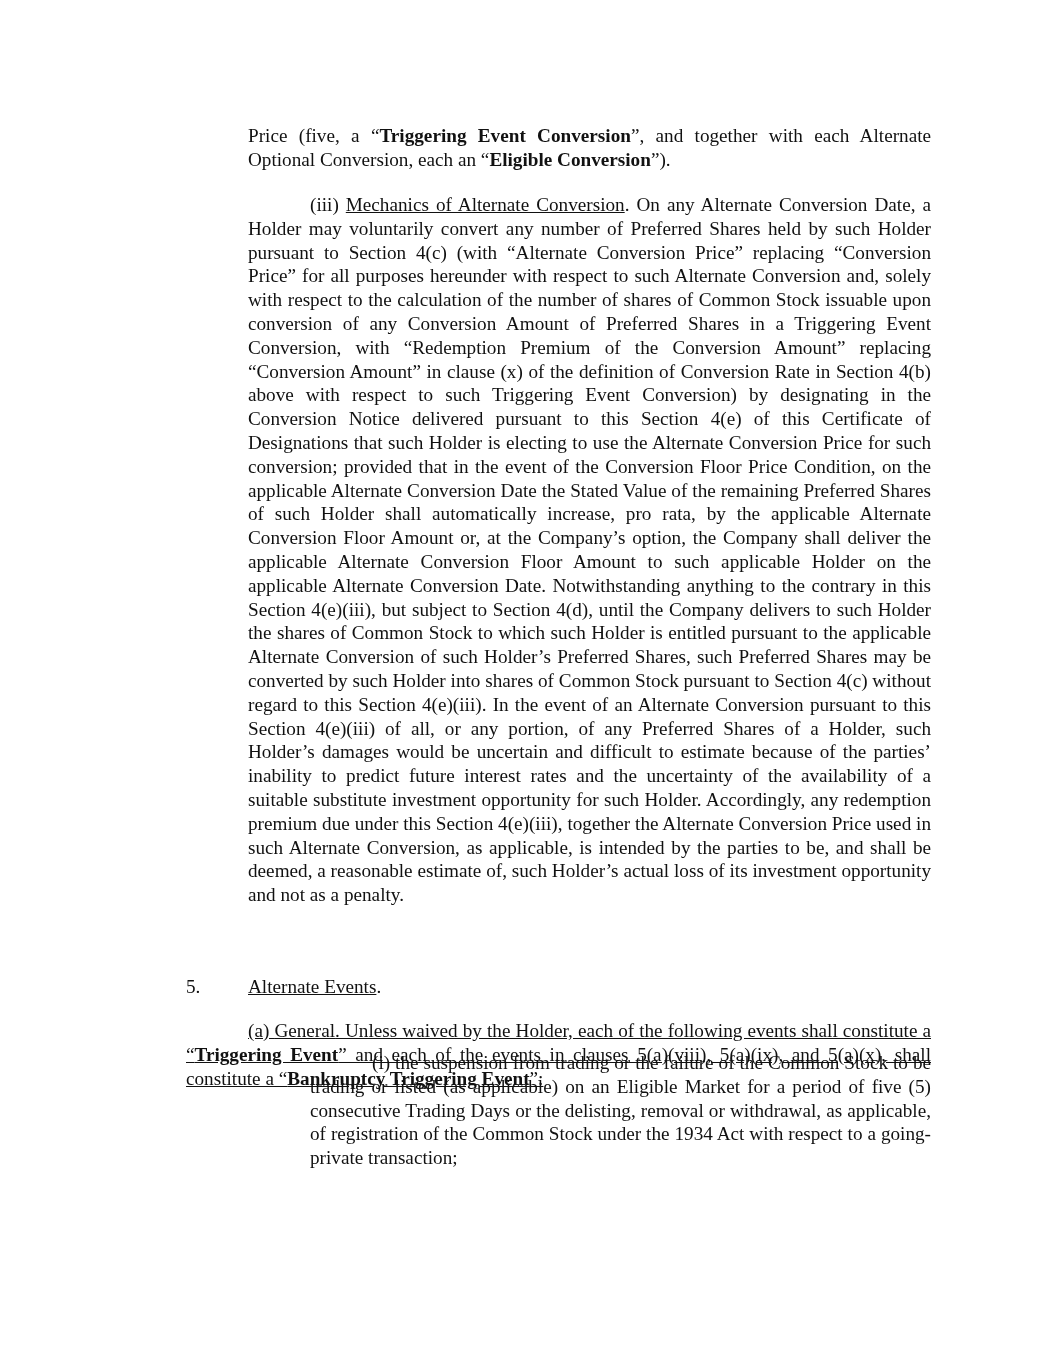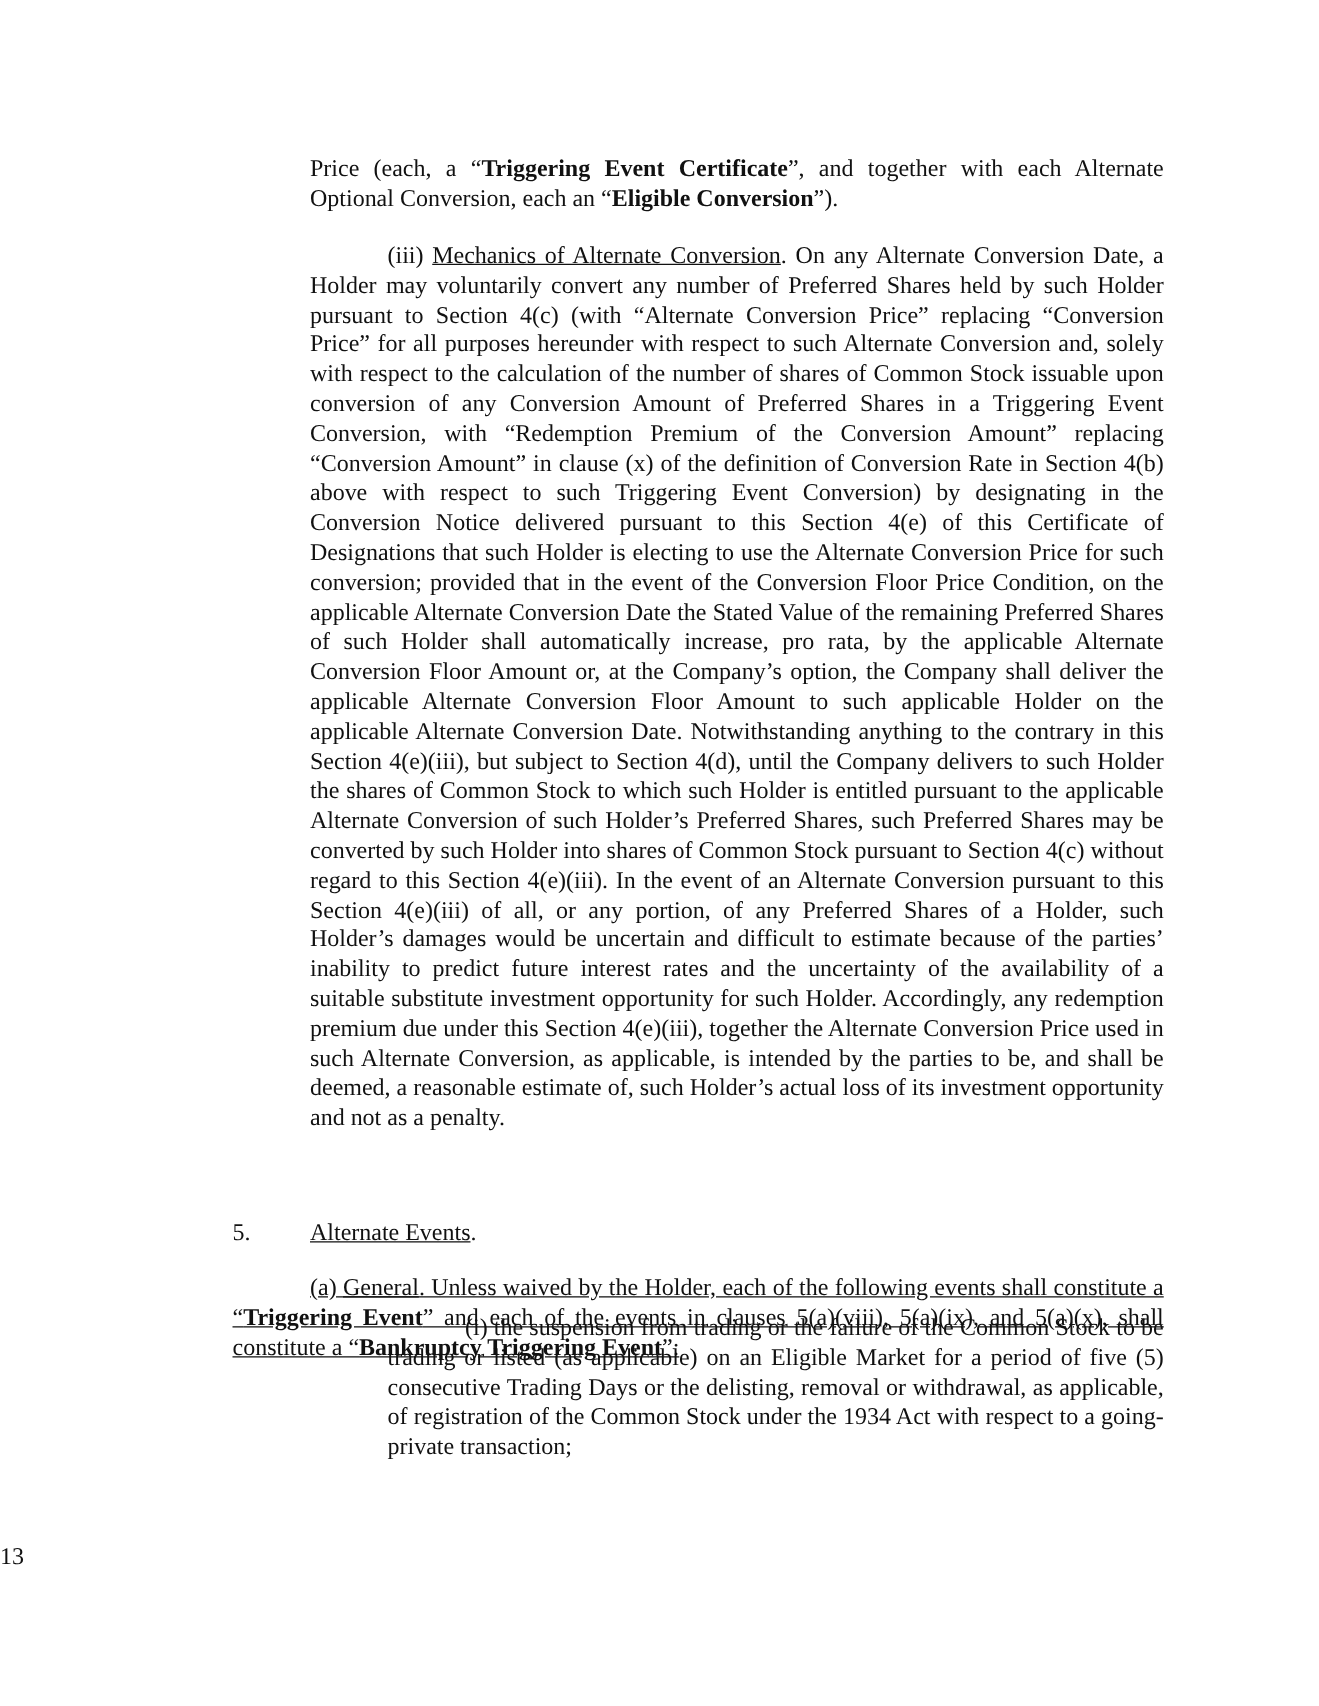--- a/index.html
+++ b/index.html
@@ -16,25 +16,24 @@
   #h5 .num { display: inline-block; width: 62px; }
   #p3 { left: 186px; top: 1019px; width: 745px; text-decoration: underline; }
   #p4 { left: 310px; top: 1051px; width: 621px; }
   #pg { left: 0; top: 1234px; width: 1055px; text-align: center; }
 </style>
 </head>
 <body>
 
 <div class="page">
 
-  <div class="blk" id="p1"><span>Price (each, a  “</span><span class="b">Triggering Event Certificate</span><span>”, and together with each Alternate Optional Conversion, each an “</span><span class="b">Eligible Conversion</span><span>”).</span></div>
+  <div class="blk" id="p1"><span>Price (five, a  “</span><span class="b">Triggering Event Conversion</span><span>”, and together with each Alternate Optional Conversion, each an “</span><span class="b">Eligible Conversion</span><span>”).</span></div>
 
   <div class="blk" id="p2"><span class="ind"></span><span>(iii) </span><span class="u">Mechanics of Alternate Conversion</span><span>.  On any Alternate Conversion Date, a Holder may voluntarily convert any number of Preferred Shares held by such Holder pursuant to Section 4(c) (with “Alternate Conversion Price” replacing “Conversion Price” for all purposes hereunder with respect to such Alternate Conversion and, solely with respect to the calculation of the number of shares of Common Stock issuable upon conversion of any Conversion Amount of Preferred Shares in a Triggering Event Conversion, with “Redemption Premium of the Conversion Amount” replacing “Conversion Amount” in clause (x) of the definition of Conversion Rate in Section 4(b) above with respect to such Triggering Event Conversion) by designating in the Conversion Notice delivered pursuant to this Section 4(e) of this Certificate of Designations that such Holder is electing to use the Alternate Conversion Price for such conversion; provided that in the event of the Conversion Floor Price Condition, on the applicable Alternate Conversion Date the Stated Value of the remaining Preferred Shares of such Holder shall automatically increase, pro rata, by the applicable Alternate Conversion Floor Amount or, at the Company’s option, the Company shall deliver the applicable Alternate Conversion Floor Amount to such applicable Holder on the applicable Alternate Conversion Date.  Notwithstanding anything to the contrary in this Section 4(e)(iii), but subject to Section 4(d), until the Company delivers to such Holder the shares of Common Stock to which such Holder is entitled pursuant to the applicable Alternate Conversion of such Holder’s Preferred Shares, such Preferred Shares may be converted by such Holder into shares of Common Stock pursuant to Section 4(c) without regard to this Section 4(e)(iii).  In the event of an Alternate Conversion pursuant to this Section 4(e)(iii) of all, or any portion, of any Preferred Shares of a Holder, such Holder’s damages would be uncertain and difficult to estimate because of the parties’ inability to predict future interest rates and the uncertainty of the availability of a suitable substitute investment opportunity for such Holder.  Accordingly, any redemption premium due under this Section 4(e)(iii), together the Alternate Conversion Price used in such Alternate Conversion, as applicable, is intended by the parties to be, and shall be deemed, a reasonable estimate of, such Holder’s actual loss of its investment opportunity and not as a penalty.</span></div>
 
   <div class="blk" id="h5"><span class="num">5.</span><span class="u">Alternate Events</span><span>.</span></div>
 
   <div class="blk" id="p3"><span class="ind"></span><span>(a) </span><span class="u">General</span><span>.  Unless waived by the Holder, each of the following events shall constitute a “</span><span class="b">Triggering Event</span><span>” and each of the events in clauses 5(a)(viii), 5(a)(ix), and 5(a)(x), shall constitute a “</span><span class="b">Bankruptcy Triggering Event</span><span>”:</span></div>
 
   <div class="blk" id="p4"><span class="ind2"></span><span>(i) the suspension from trading or the failure of the Common Stock to be trading or listed (as applicable) on an Eligible Market for a period of five (5) consecutive Trading Days or the delisting, removal or withdrawal, as applicable, of registration of the Common Stock under the 1934 Act with respect to a going-private transaction;</span></div>
 
-  <div class="blk" id="pg">13</div>
 
 </div>
 
 </body></html>

